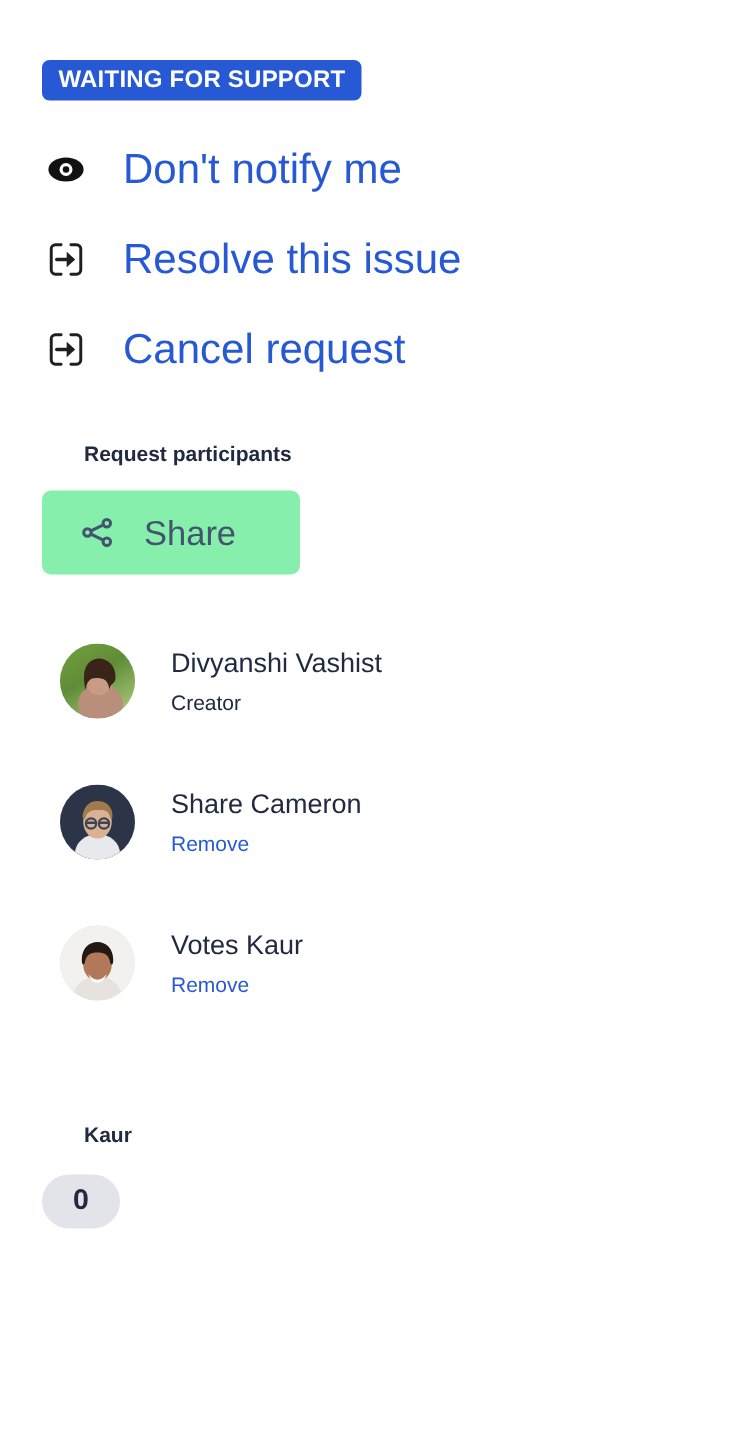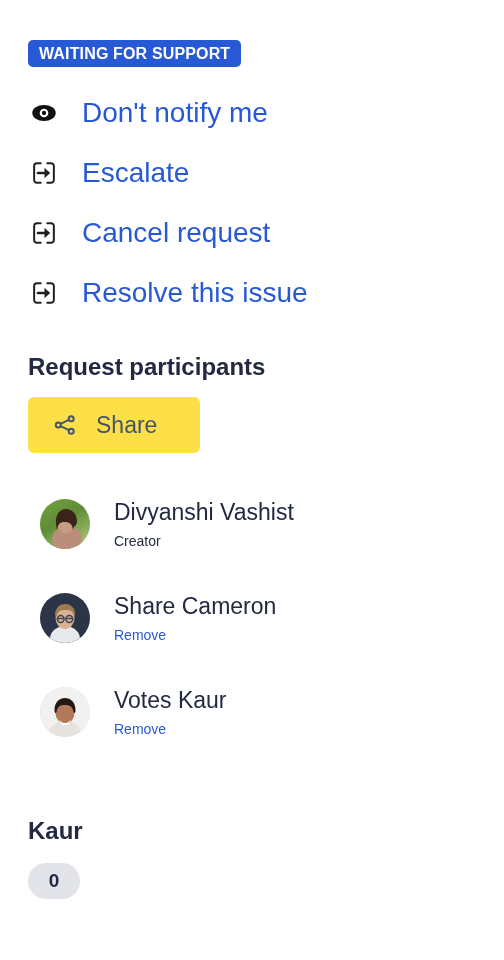--- a/index.html
+++ b/index.html
@@ -62,35 +62,36 @@
   .action-label {
     margin-left: 22px;
     font-size: 28px;
     color: #2759d4;
     line-height: 1;
     white-space: nowrap;
   }
 
   
   .section-heading {
-    font-size: 24px;
+    font-size: 14px;
     font-weight: bold;
     color: #212a41;
     line-height: 1;
+    margin-left: 28px;
   }
 
   .heading-participants { margin-top: 32px; }
   .heading-votes { margin-top: 60px; }
 
   
   .share-button {
     margin-top: 18px;
     width: 172px;
     height: 56px;
-    background: #fde047;
+    background: #86efac;
     border: none;
     border-radius: 6px;
     display: flex;
     align-items: center;
     padding-left: 24px;
     cursor: pointer;
     font-family: inherit;
   }
 
   .share-icon {
@@ -132,21 +133,21 @@
   .avatar svg { display: block; width: 50px; height: 50px; }
 
   .participant-text {
     margin-left: 24px;
     display: flex;
     flex-direction: column;
     justify-content: center;
   }
 
   .participant-name {
-    font-size: 23px;
+    font-size: 18px;
     color: #212a41;
     line-height: 1.15;
     white-space: nowrap;
   }
 
   .participant-sub {
     margin-top: 7px;
     font-size: 14px;
     line-height: 1.15;
     color: #212a41;
@@ -188,55 +189,44 @@
     <div class="action-row">
       <span class="action-icon">
         <svg viewBox="0 0 32 32" width="30" height="30" aria-hidden="true">
           <ellipse cx="16" cy="16" rx="12.5" ry="8.5" fill="#111111"></ellipse>
           <circle cx="16" cy="16" r="4.6" fill="#ffffff"></circle>
           <circle cx="16" cy="16" r="2.3" fill="#111111"></circle>
         </svg>
       </span>
       <span class="action-label">Don't notify me</span>
     </div>
+
 
     <div class="action-row">
       <span class="action-icon">
         <svg viewBox="0 0 32 32" width="30" height="30" aria-hidden="true">
           <path d="M12.5 5.5H8.5A3 3 0 0 0 5.5 8.5v15A3 3 0 0 0 8.5 26.5h4" fill="none" stroke="#1f1f1f" stroke-width="2.1" stroke-linecap="round"></path>
           <path d="M19.5 5.5h4a3 3 0 0 1 3 3v15a3 3 0 0 1-3 3h-4" fill="none" stroke="#1f1f1f" stroke-width="2.1" stroke-linecap="round"></path>
           <path d="M9.5 16h11" fill="none" stroke="#1f1f1f" stroke-width="2.6" stroke-linecap="round"></path>
           <path d="M16.5 10.5L22.5 16l-6 5.5z" fill="#1f1f1f"></path>
         </svg>
       </span>
-      <span class="action-label">Escalate</span>
+      <span class="action-label">Resolve this issue</span>
     </div>
 
     <div class="action-row">
       <span class="action-icon">
         <svg viewBox="0 0 32 32" width="30" height="30" aria-hidden="true">
           <path d="M12.5 5.5H8.5A3 3 0 0 0 5.5 8.5v15A3 3 0 0 0 8.5 26.5h4" fill="none" stroke="#1f1f1f" stroke-width="2.1" stroke-linecap="round"></path>
           <path d="M19.5 5.5h4a3 3 0 0 1 3 3v15a3 3 0 0 1-3 3h-4" fill="none" stroke="#1f1f1f" stroke-width="2.1" stroke-linecap="round"></path>
           <path d="M9.5 16h11" fill="none" stroke="#1f1f1f" stroke-width="2.6" stroke-linecap="round"></path>
           <path d="M16.5 10.5L22.5 16l-6 5.5z" fill="#1f1f1f"></path>
         </svg>
       </span>
       <span class="action-label">Cancel request</span>
-    </div>
-
-    <div class="action-row">
-      <span class="action-icon">
-        <svg viewBox="0 0 32 32" width="30" height="30" aria-hidden="true">
-          <path d="M12.5 5.5H8.5A3 3 0 0 0 5.5 8.5v15A3 3 0 0 0 8.5 26.5h4" fill="none" stroke="#1f1f1f" stroke-width="2.1" stroke-linecap="round"></path>
-          <path d="M19.5 5.5h4a3 3 0 0 1 3 3v15a3 3 0 0 1-3 3h-4" fill="none" stroke="#1f1f1f" stroke-width="2.1" stroke-linecap="round"></path>
-          <path d="M9.5 16h11" fill="none" stroke="#1f1f1f" stroke-width="2.6" stroke-linecap="round"></path>
-          <path d="M16.5 10.5L22.5 16l-6 5.5z" fill="#1f1f1f"></path>
-        </svg>
-      </span>
-      <span class="action-label">Resolve this issue</span>
     </div>
 
   </div>
 
   
   <div class="section-heading heading-participants">Request participants</div>
 
   <button class="share-button">
     <span class="share-icon">
       <svg viewBox="0 0 24 24" width="24" height="24" aria-hidden="true">

